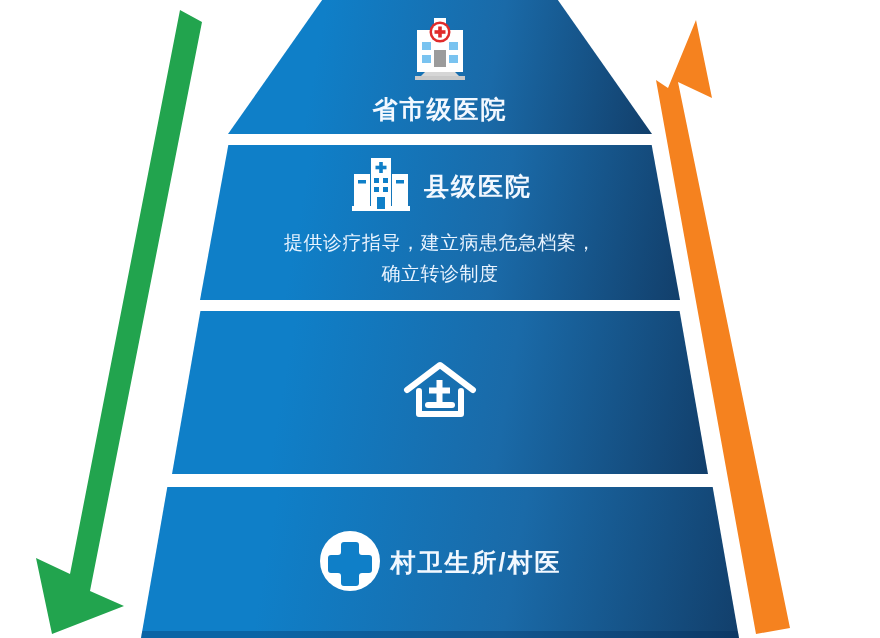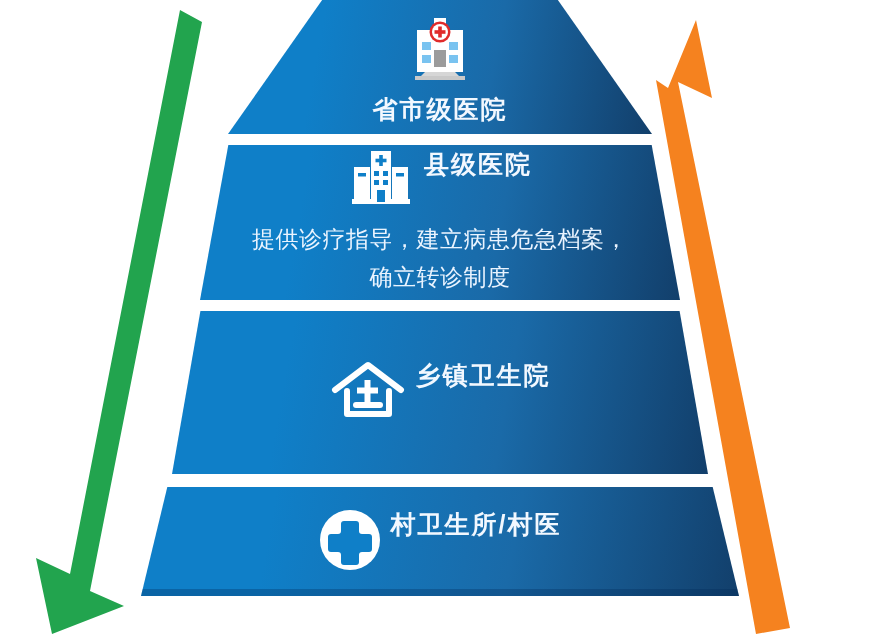--- a/index.html
+++ b/index.html
@@ -60,21 +60,21 @@
   
   #tier3 {
     left: 172px; top: 311px; width: 536px; height: 163px;
   }
   #tier3 .tier-shape {
     clip-path: polygon(5.3% 0%, 94.7% 0%, 100% 100%, 0% 100%);
   }
 
   
   #tier4 {
-    left: 141px; top: 487px; width: 598px; height: 109px;
+    left: 141px; top: 487px; width: 598px; height: 151px;
   }
   #tier4 .tier-shape {
     clip-path: polygon(4.4% 0%, 95.6% 0%, 100% 100%, 0% 100%);
   }
   #tier4 .tier-shape::after {
     content: "";
     position: absolute;
     left: 0; right: 0; bottom: 0;
     height: 7px;
     background: rgba(0, 40, 85, 0.30);
@@ -83,29 +83,30 @@
   
   .tier-title {
     font-size: 25px;
     font-weight: bold;
     letter-spacing: 2px;
     color: #f2f8ff;
     line-height: 1.25;
     white-space: nowrap;
   }
   .tier-desc {
-    font-size: 23px;
+    font-size: 19px;
     line-height: 1.62;
     color: #eaf4ff;
     letter-spacing: 0.5px;
     white-space: pre-line;
     margin-top: 10px;
   }
   .head-row {
     display: flex;
+    align-items: center;
     justify-content: center;
     gap: 10px;
   }
   .head-col {
     display: flex;
     flex-direction: column;
     align-items: center;
     gap: 8px;
   }
 
@@ -233,21 +234,20 @@
           <svg width="76" height="62" viewBox="0 0 76 62">
             <g fill="none" stroke="#ffffff" stroke-width="6" stroke-linecap="round" stroke-linejoin="round">
               <polyline points="5,30 38,5 71,30"></polyline>
               <polyline points="17,31 17,54 59,54 59,31"></polyline>
               <line x1="26" y1="45" x2="50" y2="45"></line>
             </g>
             <rect x="34.5" y="20" width="6" height="22" fill="#ffffff"></rect>
             <rect x="27" y="27.5" width="21" height="6" fill="#ffffff"></rect>
           </svg>
         </span>
-        <span class="tier-title">乡镇卫生院</span>
       </div>
     </div>
   </div>
 
   <div class="tier" id="tier4">
     <div class="tier-shape"></div>
     <div class="tier-content">
       <div class="head-row">
         <span class="icon">
           <svg width="62" height="62" viewBox="0 0 62 62">

